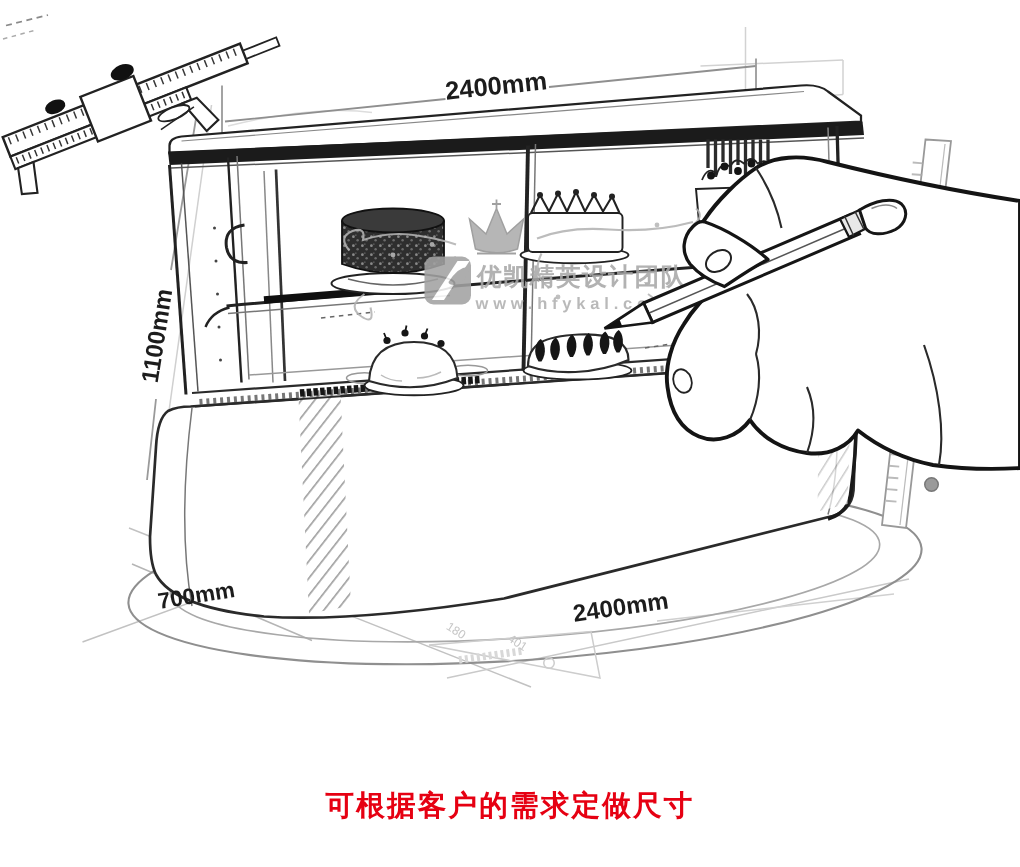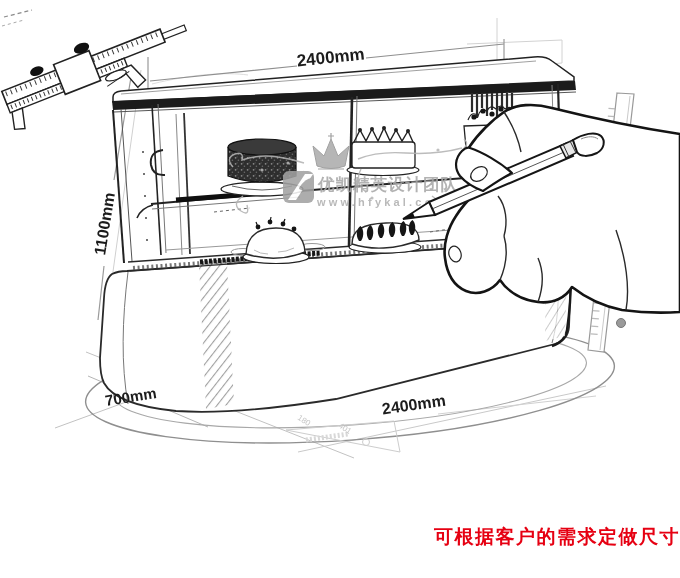--- a/index.html
+++ b/index.html
@@ -3,21 +3,21 @@
 <meta charset="utf-8">
 <style>
   html,body{margin:0;padding:0;background:#ffffff;}
   .stage{position:relative;width:680px;height:578px;background:#ffffff;overflow:hidden;
          font-family:"Liberation Sans",sans-serif;}
   .stage svg{position:absolute;left:0;top:0;}
   .dim-label{font-family:"Liberation Sans",sans-serif;font-weight:600;fill:#1c1c1c;}
   .faint-mark{font-family:"Liberation Sans",sans-serif;fill:#c6c6c6;}
   .wm-brand{font-family:"Liberation Sans",sans-serif;font-weight:bold;letter-spacing:1px;}
   .wm-url{font-family:"Liberation Sans",sans-serif;font-weight:bold;letter-spacing:3.2px;fill:#b0b0b0;}
-  .caption{position:absolute;left:0;top:524px;width:680px;text-align:right;
+  .caption{position:absolute;left:0;top:524px;width:680px;text-align:center;
            font-size:19px;font-weight:bold;letter-spacing:1.5px;
            font-family:"Liberation Sans",sans-serif;}
 </style>
 </head>
 <body>
 
 <div class="stage">
 <svg width="680" height="520" viewBox="0 0 680 520">
   <defs>
     <pattern id="speckle" width="6" height="6" patternUnits="userSpaceOnUse">

